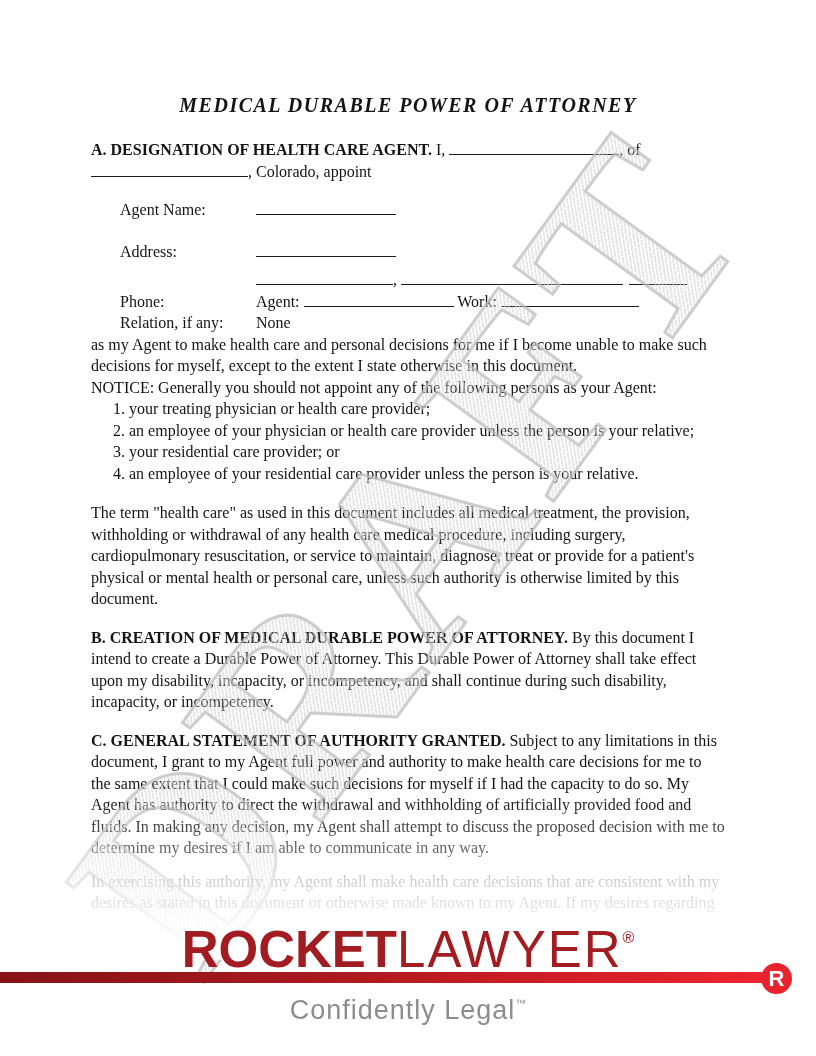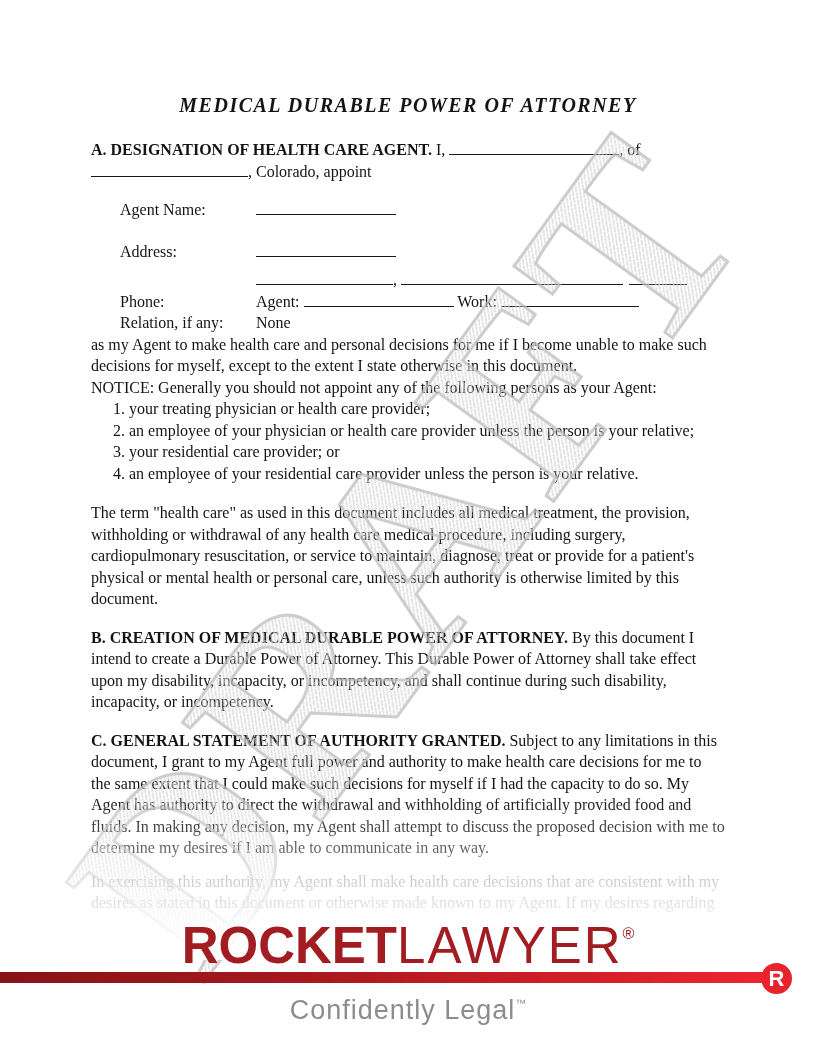--- a/index.html
+++ b/index.html
@@ -89,21 +89,21 @@
   
   .logo {
     position: absolute;
     top: 913px;
     left: 0;
     width: 100%;
     text-align: center;
     z-index: 5;
     font-family: "Liberation Sans", sans-serif;
     color: #a21d21;
-    line-height: 41px;
+    line-height: 50px;
     white-space: nowrap;
   }
   .logo-rocket { font-size: 51px; font-weight: bold; letter-spacing: 0px; }
   .logo-lawyer { font-size: 51px; font-weight: normal; letter-spacing: 2px; }
   .logo-reg { font-size: 16px; vertical-align: 24px; }
   .redbar {
     position: absolute;
     top: 972px;
     left: 0;
     width: 772px;

